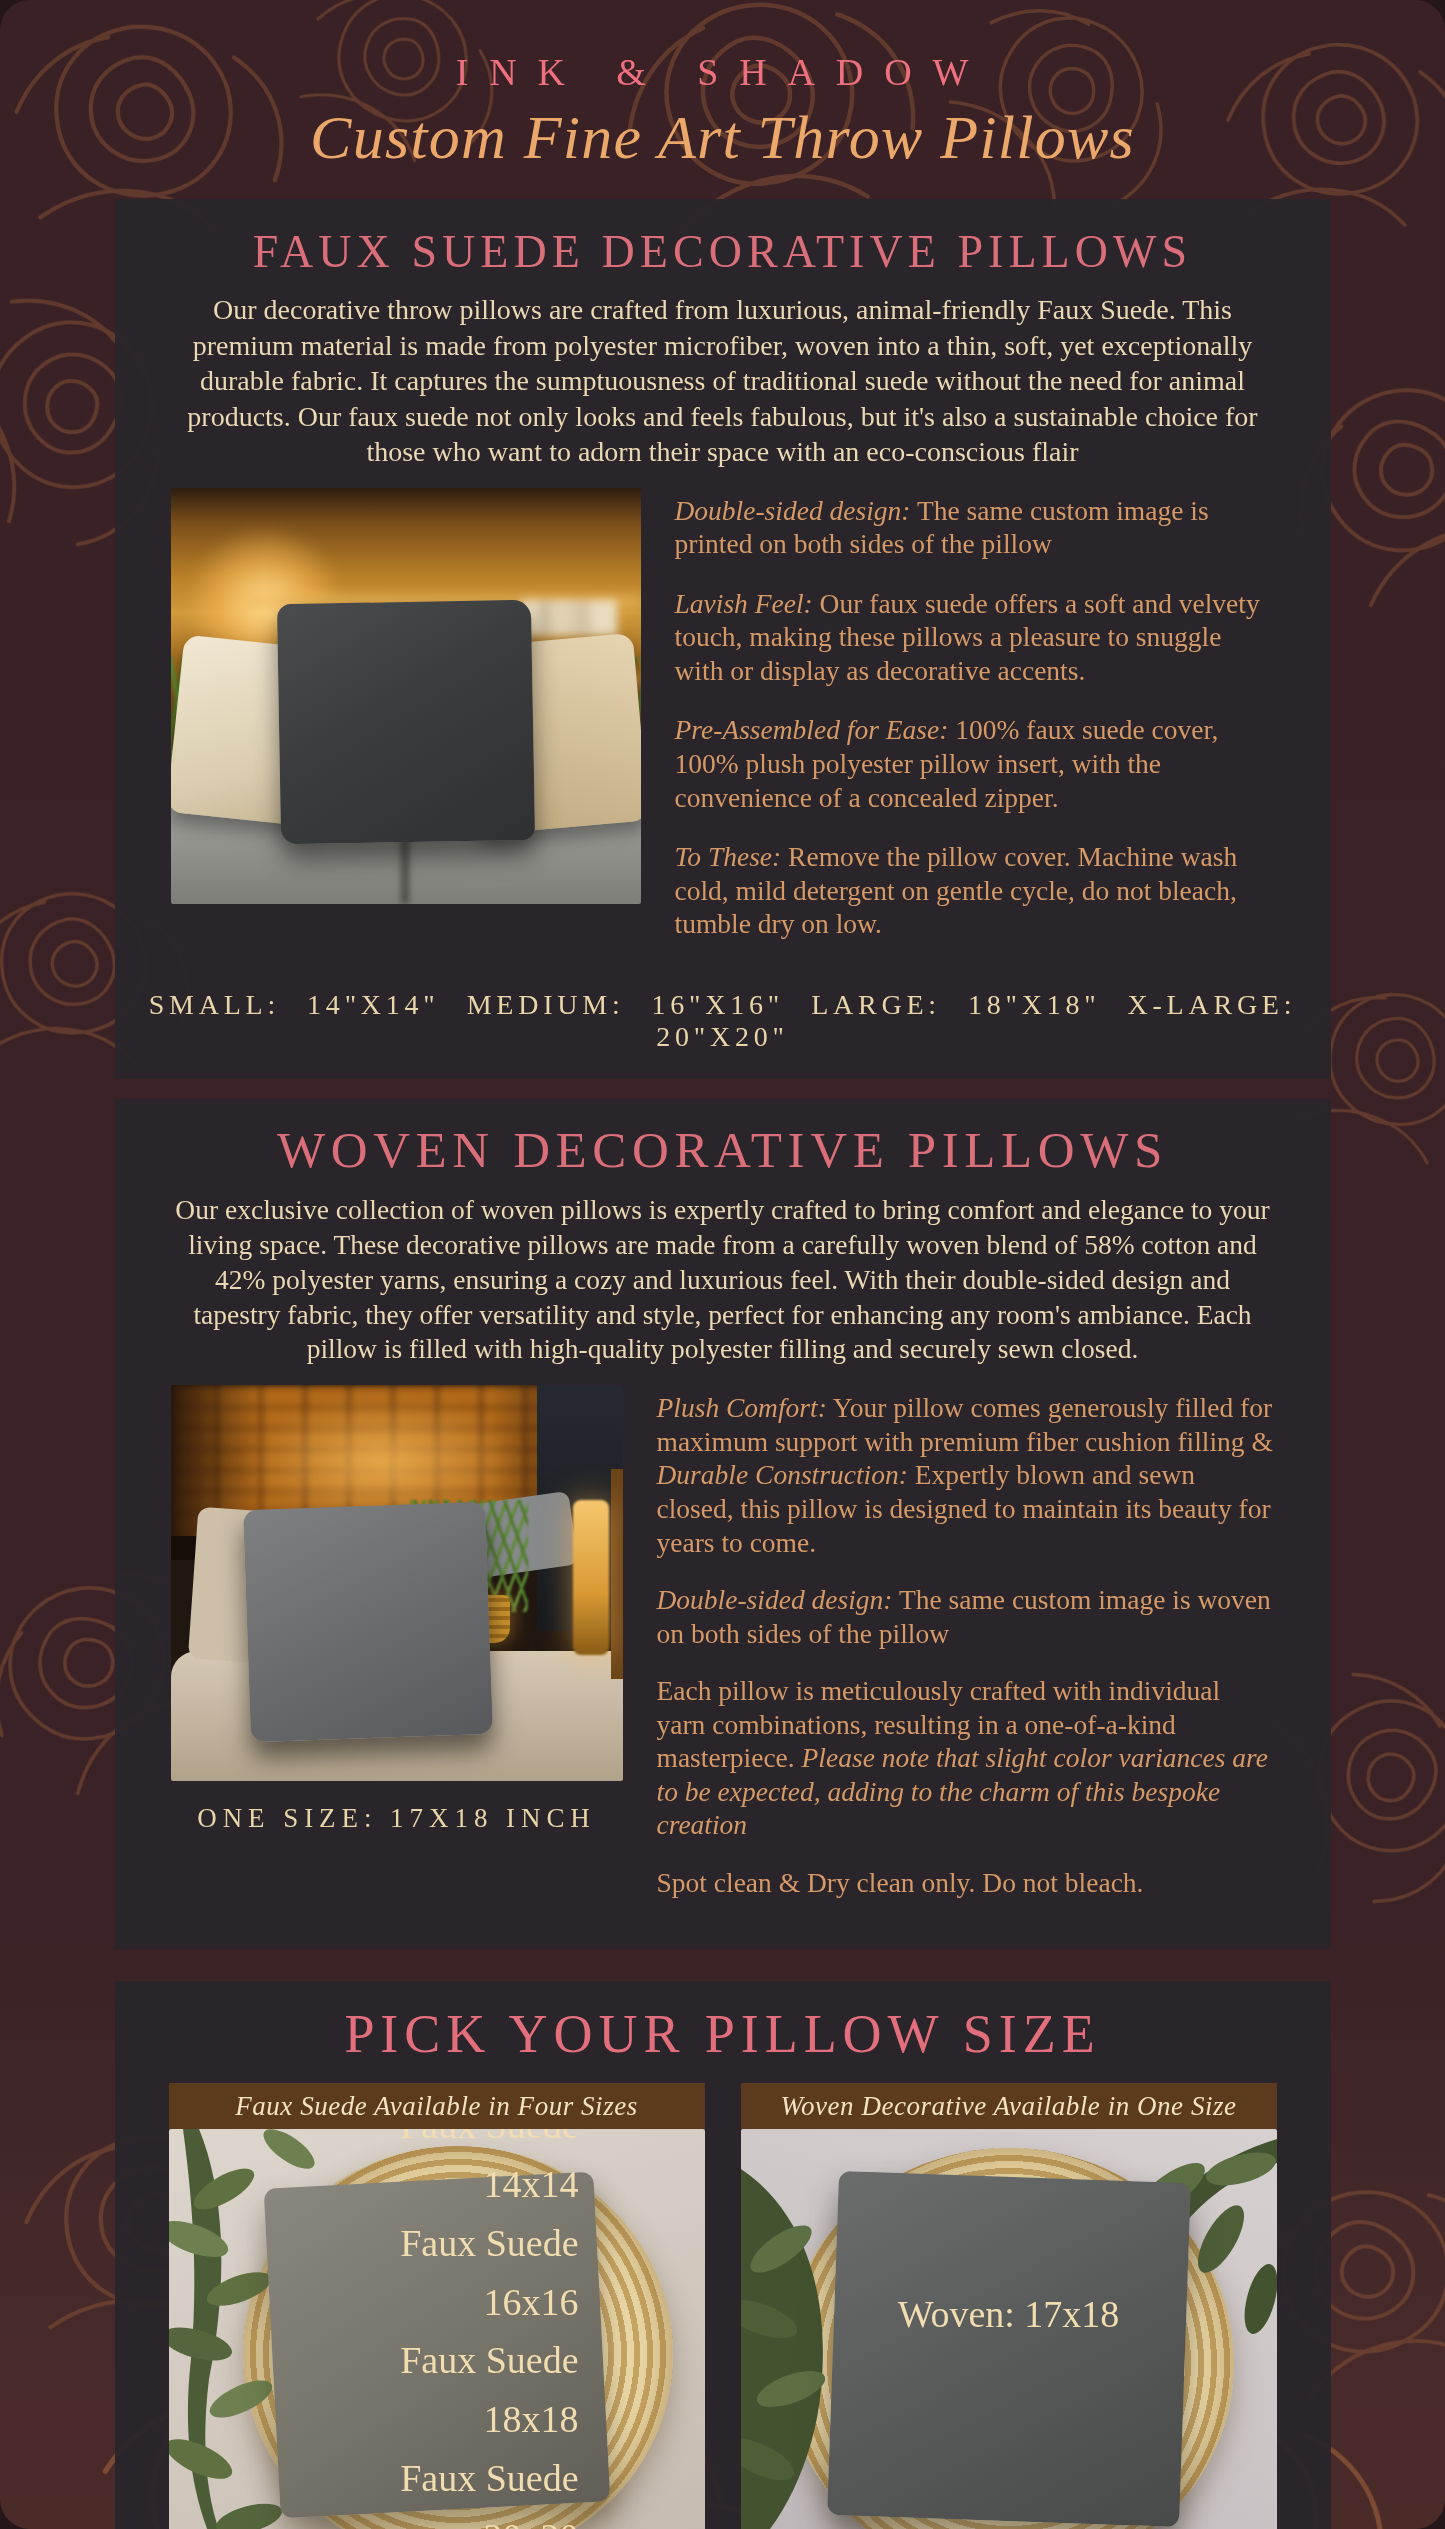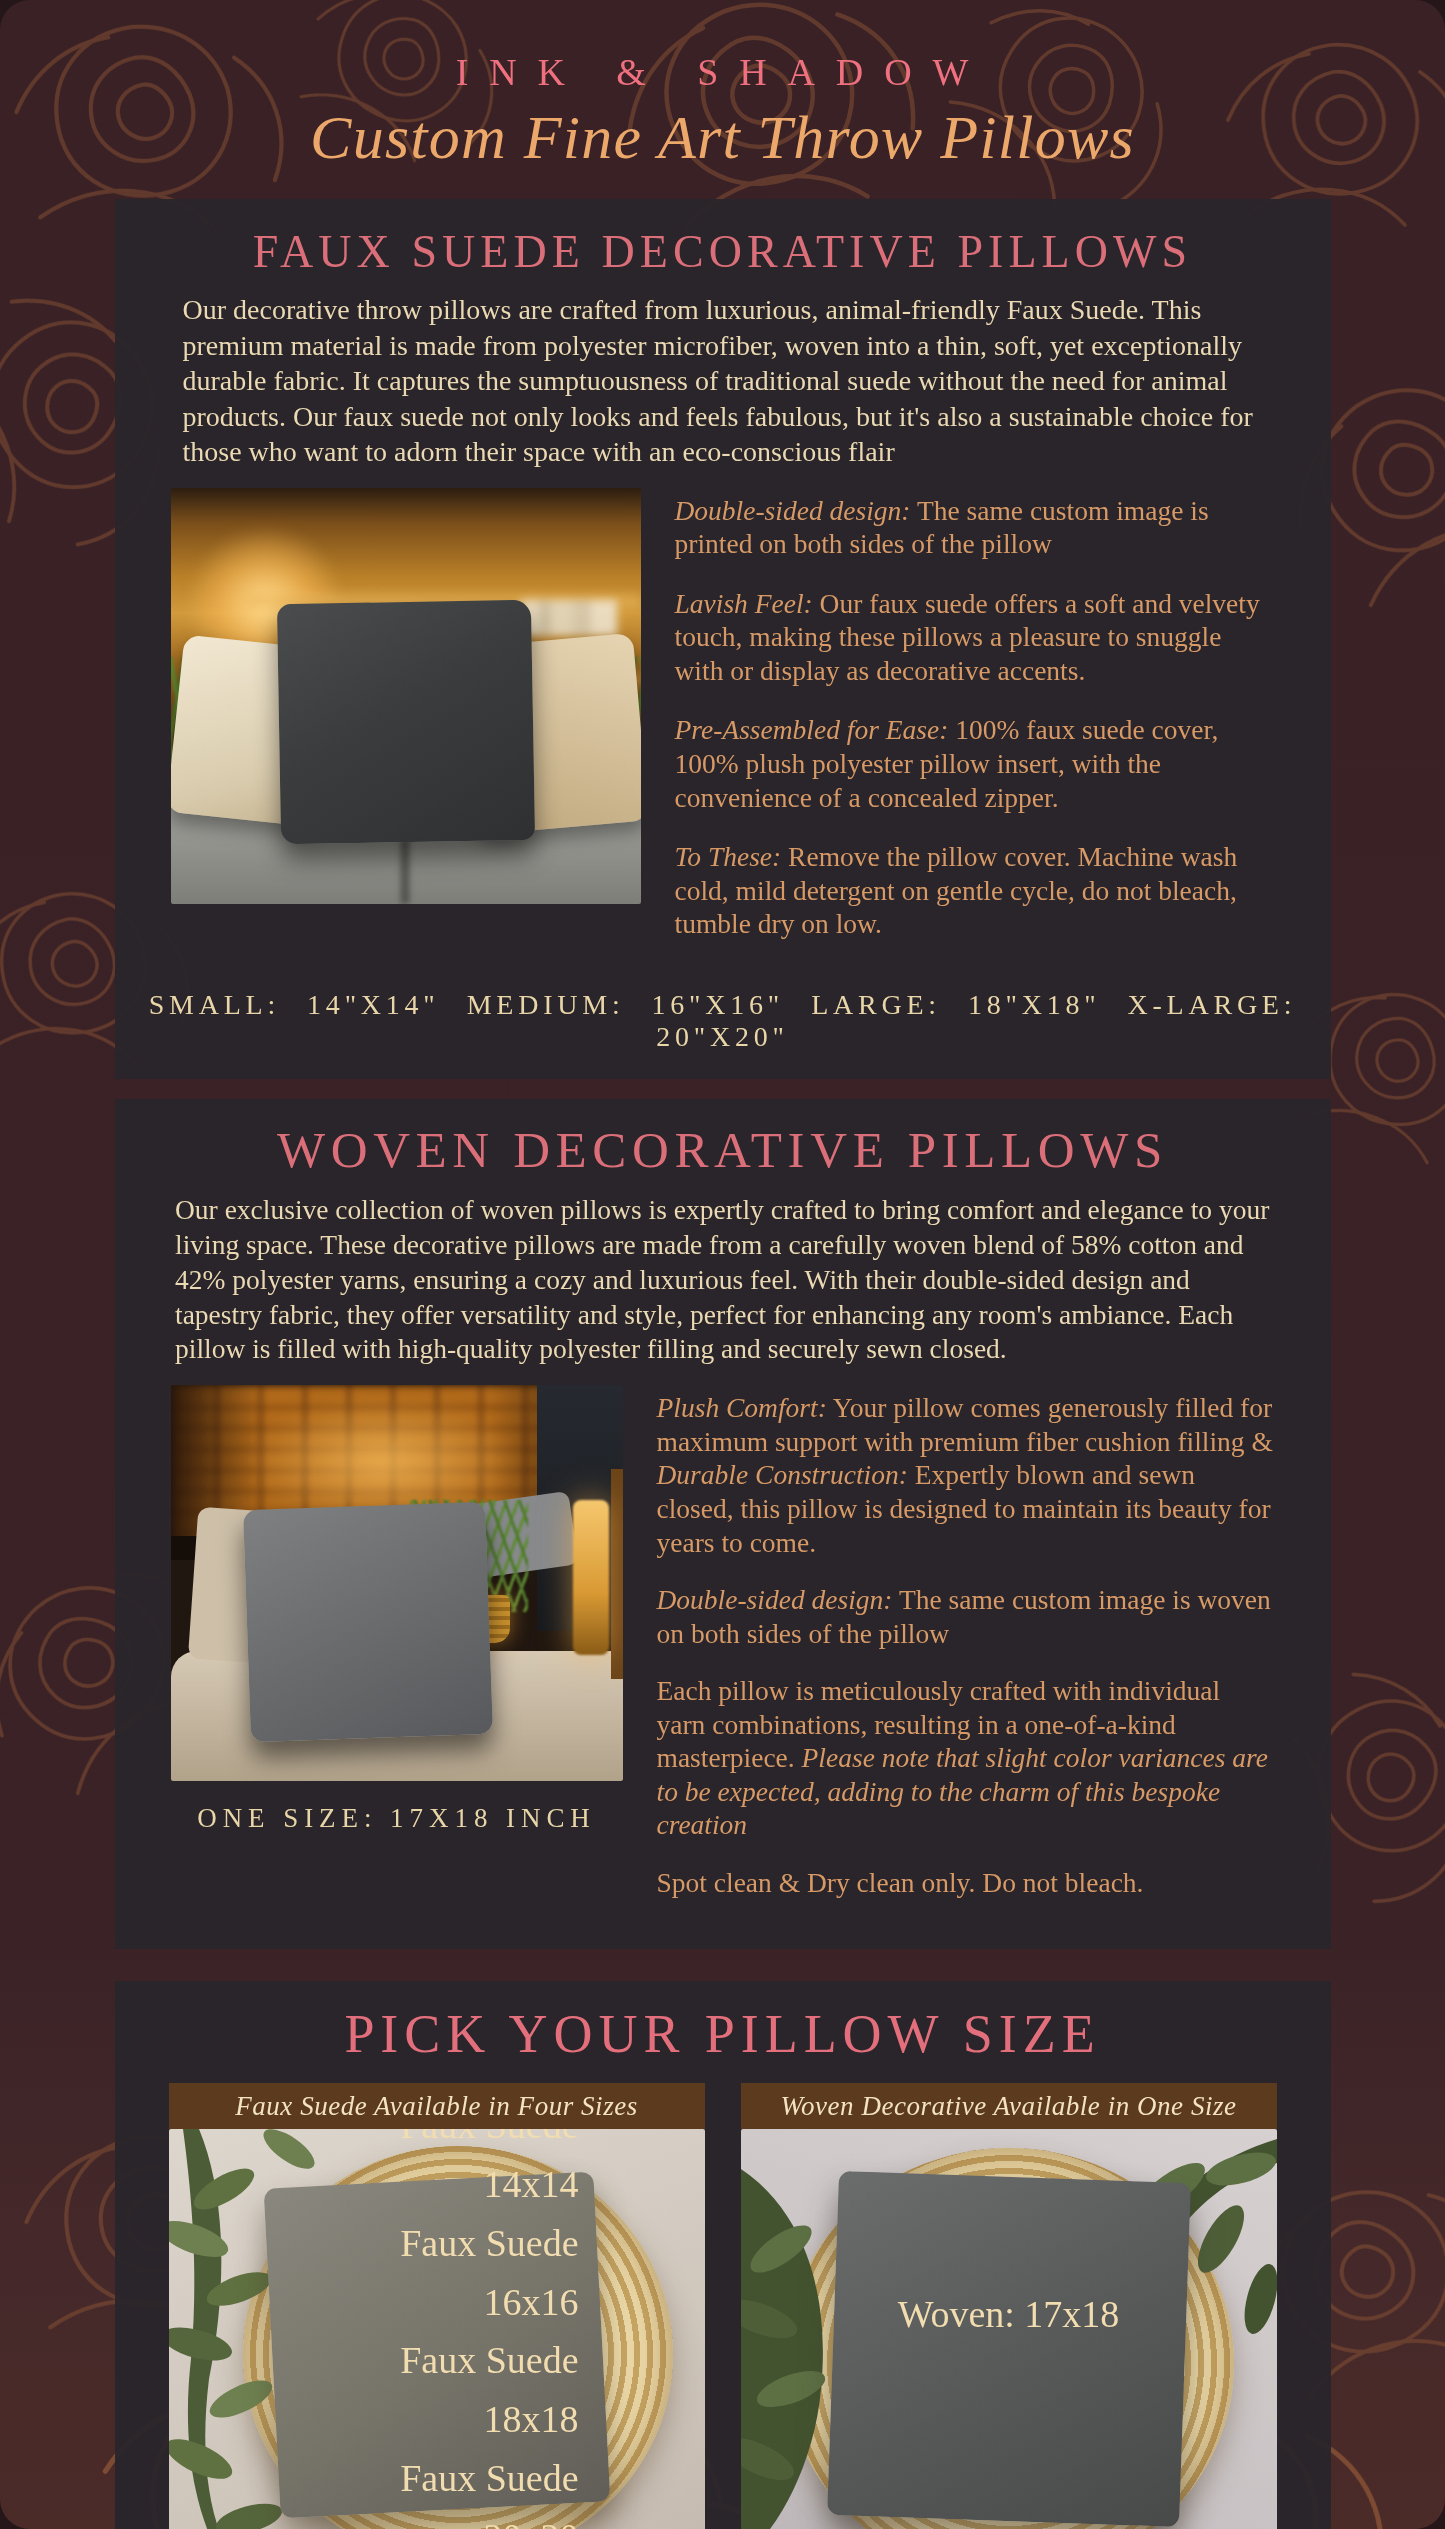--- a/index.html
+++ b/index.html
@@ -11,21 +11,21 @@
   
   .hdr{position:relative;text-align:center;padding-top:50px;}
   .brand{font-size:38px;letter-spacing:.55em;color:#ef7180;}
   .tagline{font-size:62px;font-style:italic;color:#eca86b;letter-spacing:.02em;margin-top:8px;}
 
   
   .panel{position:relative;width:1216px;margin:0 auto;background:rgba(40,37,42,.94);}
   .panel h2{margin:0;text-align:center;font-weight:400;color:#db6f79;letter-spacing:.11em;}
   .p1{margin-top:26px;padding:26px 0 26px;}
   .p1 h2{font-size:46px;}
-  .intro{margin:14px auto 0;width:1080px;text-align:left;color:#ead9b2;font-size:28px;line-height:1.27;}
+  .intro{margin:14px auto 0;width:1080px;text-align:center;color:#ead9b2;font-size:28px;line-height:1.27;}
   .row{display:flex;gap:34px;padding:0 56px;margin-top:18px;align-items:flex-start;}
   .photo{position:relative;overflow:hidden;flex:none;border-radius:2px;}
   .ph1{width:470px;height:416px;}
   .features{flex:1;color:#d79a67;font-size:27.5px;line-height:1.22;padding-top:6px;}
   .features p{margin:0 0 26px;}
   .features em{font-style:italic;}
   .sizesline{margin-top:22px;text-align:center;color:#e9d6a8;font-size:28px;letter-spacing:.17em;word-spacing:.55em;}
 
   .p2{margin-top:20px;padding:22px 0 26px;}
   .p2 h2{font-size:51px;}

